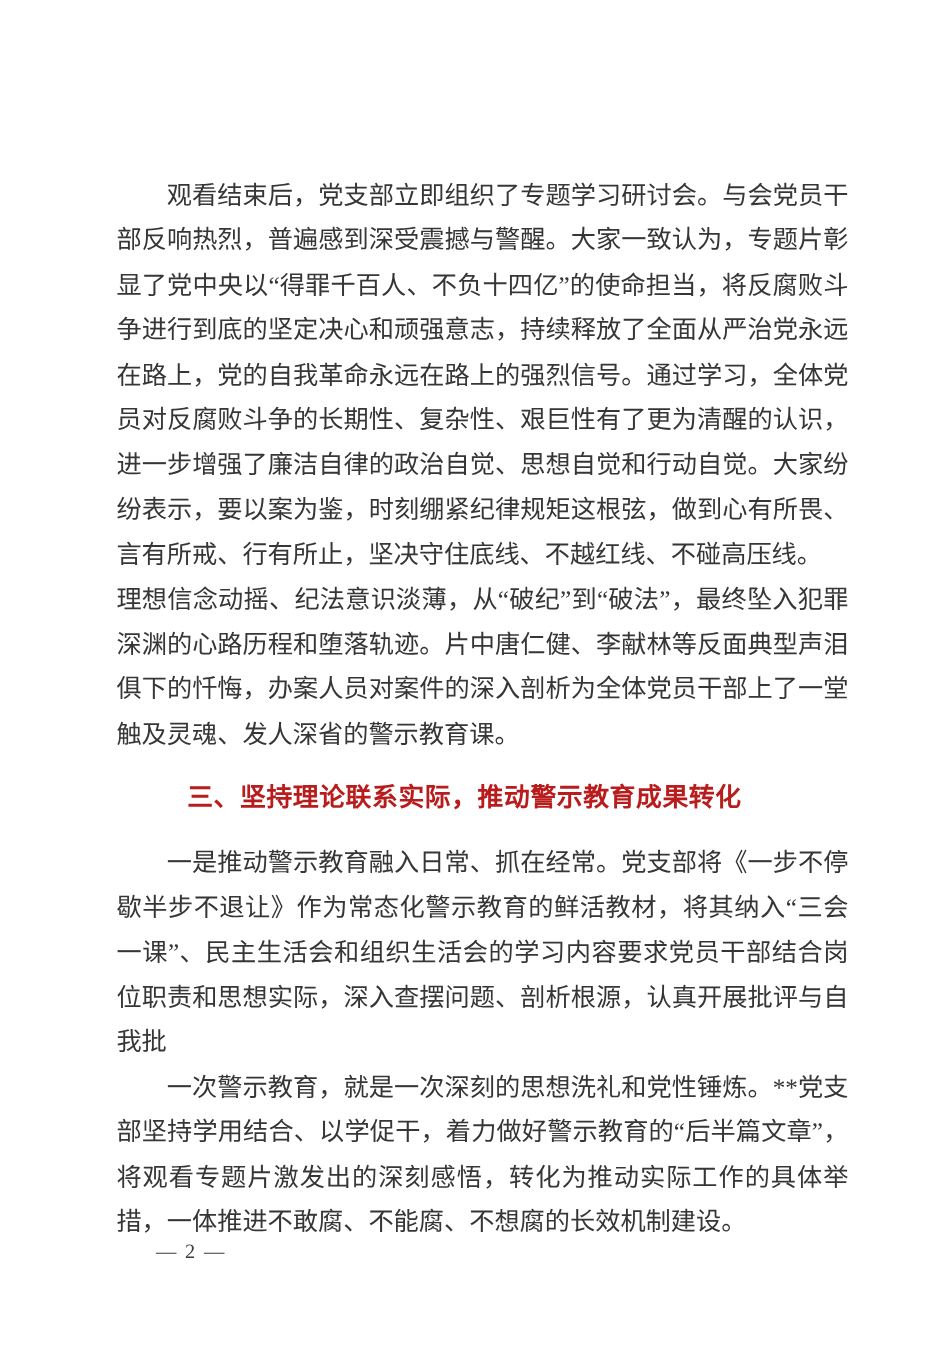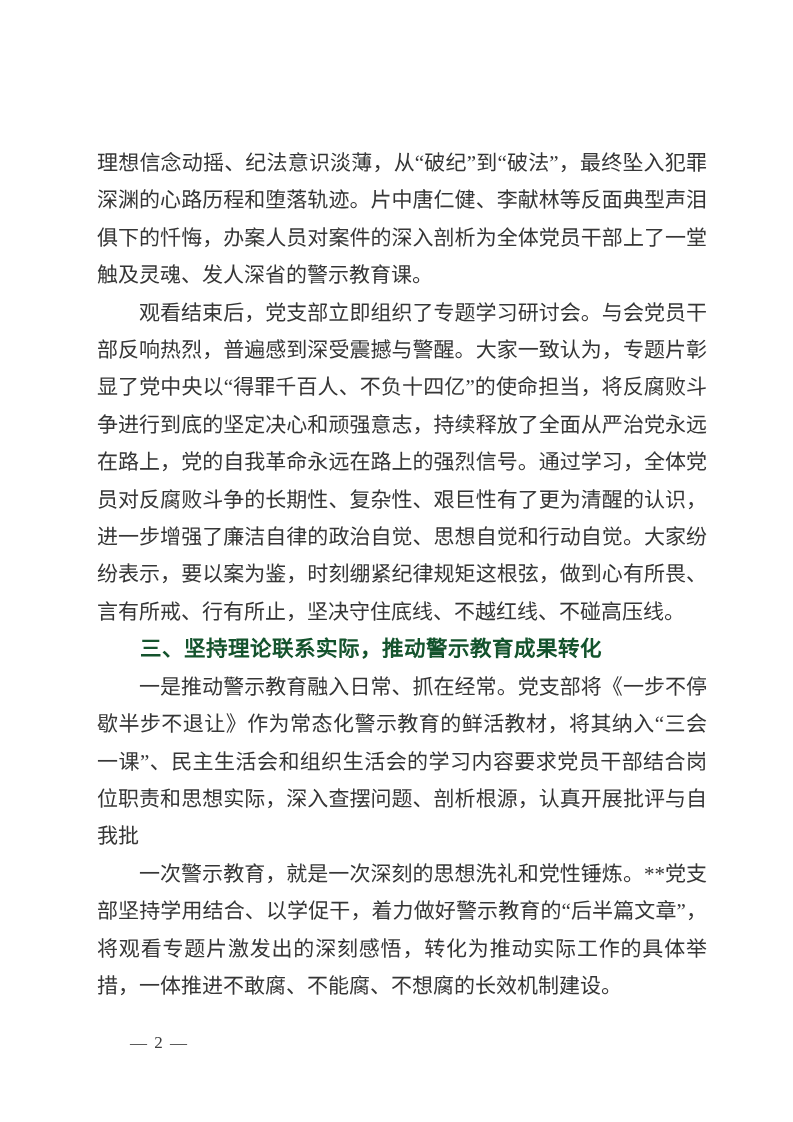--- a/index.html
+++ b/index.html
@@ -35,51 +35,51 @@
   }
   .para {
     margin: 0;
     padding: 0;
     text-indent: 2em;
   }
   .para.continuation {
     text-indent: 0;
   }
   .section-heading {
-    margin: 0;
+    margin: 16px;
     padding: 0;
     text-indent: 2em;
     font-family: "Liberation Sans", "DejaVu Sans", sans-serif;
     font-weight: 700;
     font-size: 21.5px;
     line-height: 37.4px;
-    color: #14532d;
+    color: #b91c1c;
     text-align: left;
     letter-spacing: 0.5px;
   }
   .page-footer {
     position: absolute;
     left: 130px;
     top: 1033px;
     font-size: 17px;
     line-height: 20px;
     color: #3d3d3d;
     letter-spacing: 1.5px;
     font-family: "Liberation Serif", "DejaVu Serif", serif;
   }
 </style>
 </head>
 <body>
 
 <div class="page">
 
   <main class="body-text">
+    <p class="para">观看结束后，党支部立即组织了专题学习研讨会。与会党员干部反响热烈，普遍感到深受震撼与警醒。大家一致认为，专题片彰显了党中央以“得罪千百人、不负十四亿”的使命担当，将反腐败斗争进行到底的坚定决心和顽强意志，持续释放了全面从严治党永远在路上，党的自我革命永远在路上的强烈信号。通过学习，全体党员对反腐败斗争的长期性、复杂性、艰巨性有了更为清醒的认识，进一步增强了廉洁自律的政治自觉、思想自觉和行动自觉。大家纷纷表示，要以案为鉴，时刻绷紧纪律规矩这根弦，做到心有所畏、言有所戒、行有所止，坚决守住底线、不越红线、不碰高压线。</p>
+
     <p class="para continuation">理想信念动摇、纪法意识淡薄，从“破纪”到“破法”，最终坠入犯罪深渊的心路历程和堕落轨迹。片中唐仁健、李献林等反面典型声泪俱下的忏悔，办案人员对案件的深入剖析为全体党员干部上了一堂触及灵魂、发人深省的警示教育课。</p>
-
-    <p class="para">观看结束后，党支部立即组织了专题学习研讨会。与会党员干部反响热烈，普遍感到深受震撼与警醒。大家一致认为，专题片彰显了党中央以“得罪千百人、不负十四亿”的使命担当，将反腐败斗争进行到底的坚定决心和顽强意志，持续释放了全面从严治党永远在路上，党的自我革命永远在路上的强烈信号。通过学习，全体党员对反腐败斗争的长期性、复杂性、艰巨性有了更为清醒的认识，进一步增强了廉洁自律的政治自觉、思想自觉和行动自觉。大家纷纷表示，要以案为鉴，时刻绷紧纪律规矩这根弦，做到心有所畏、言有所戒、行有所止，坚决守住底线、不越红线、不碰高压线。</p>
 
     <h2 class="section-heading">三、坚持理论联系实际，推动警示教育成果转化</h2>
 
     <p class="para">一是推动警示教育融入日常、抓在经常。党支部将《一步不停歇半步不退让》作为常态化警示教育的鲜活教材，将其纳入“三会一课”、民主生活会和组织生活会的学习内容要求党员干部结合岗位职责和思想实际，深入查摆问题、剖析根源，认真开展批评与自我批</p>
 
     <p class="para">一次警示教育，就是一次深刻的思想洗礼和党性锤炼。**党支部坚持学用结合、以学促干，着力做好警示教育的“后半篇文章”，将观看专题片激发出的深刻感悟，转化为推动实际工作的具体举措，一体推进不敢腐、不能腐、不想腐的长效机制建设。</p>
   </main>
 
   <footer class="page-footer">— 2 —</footer>
 

